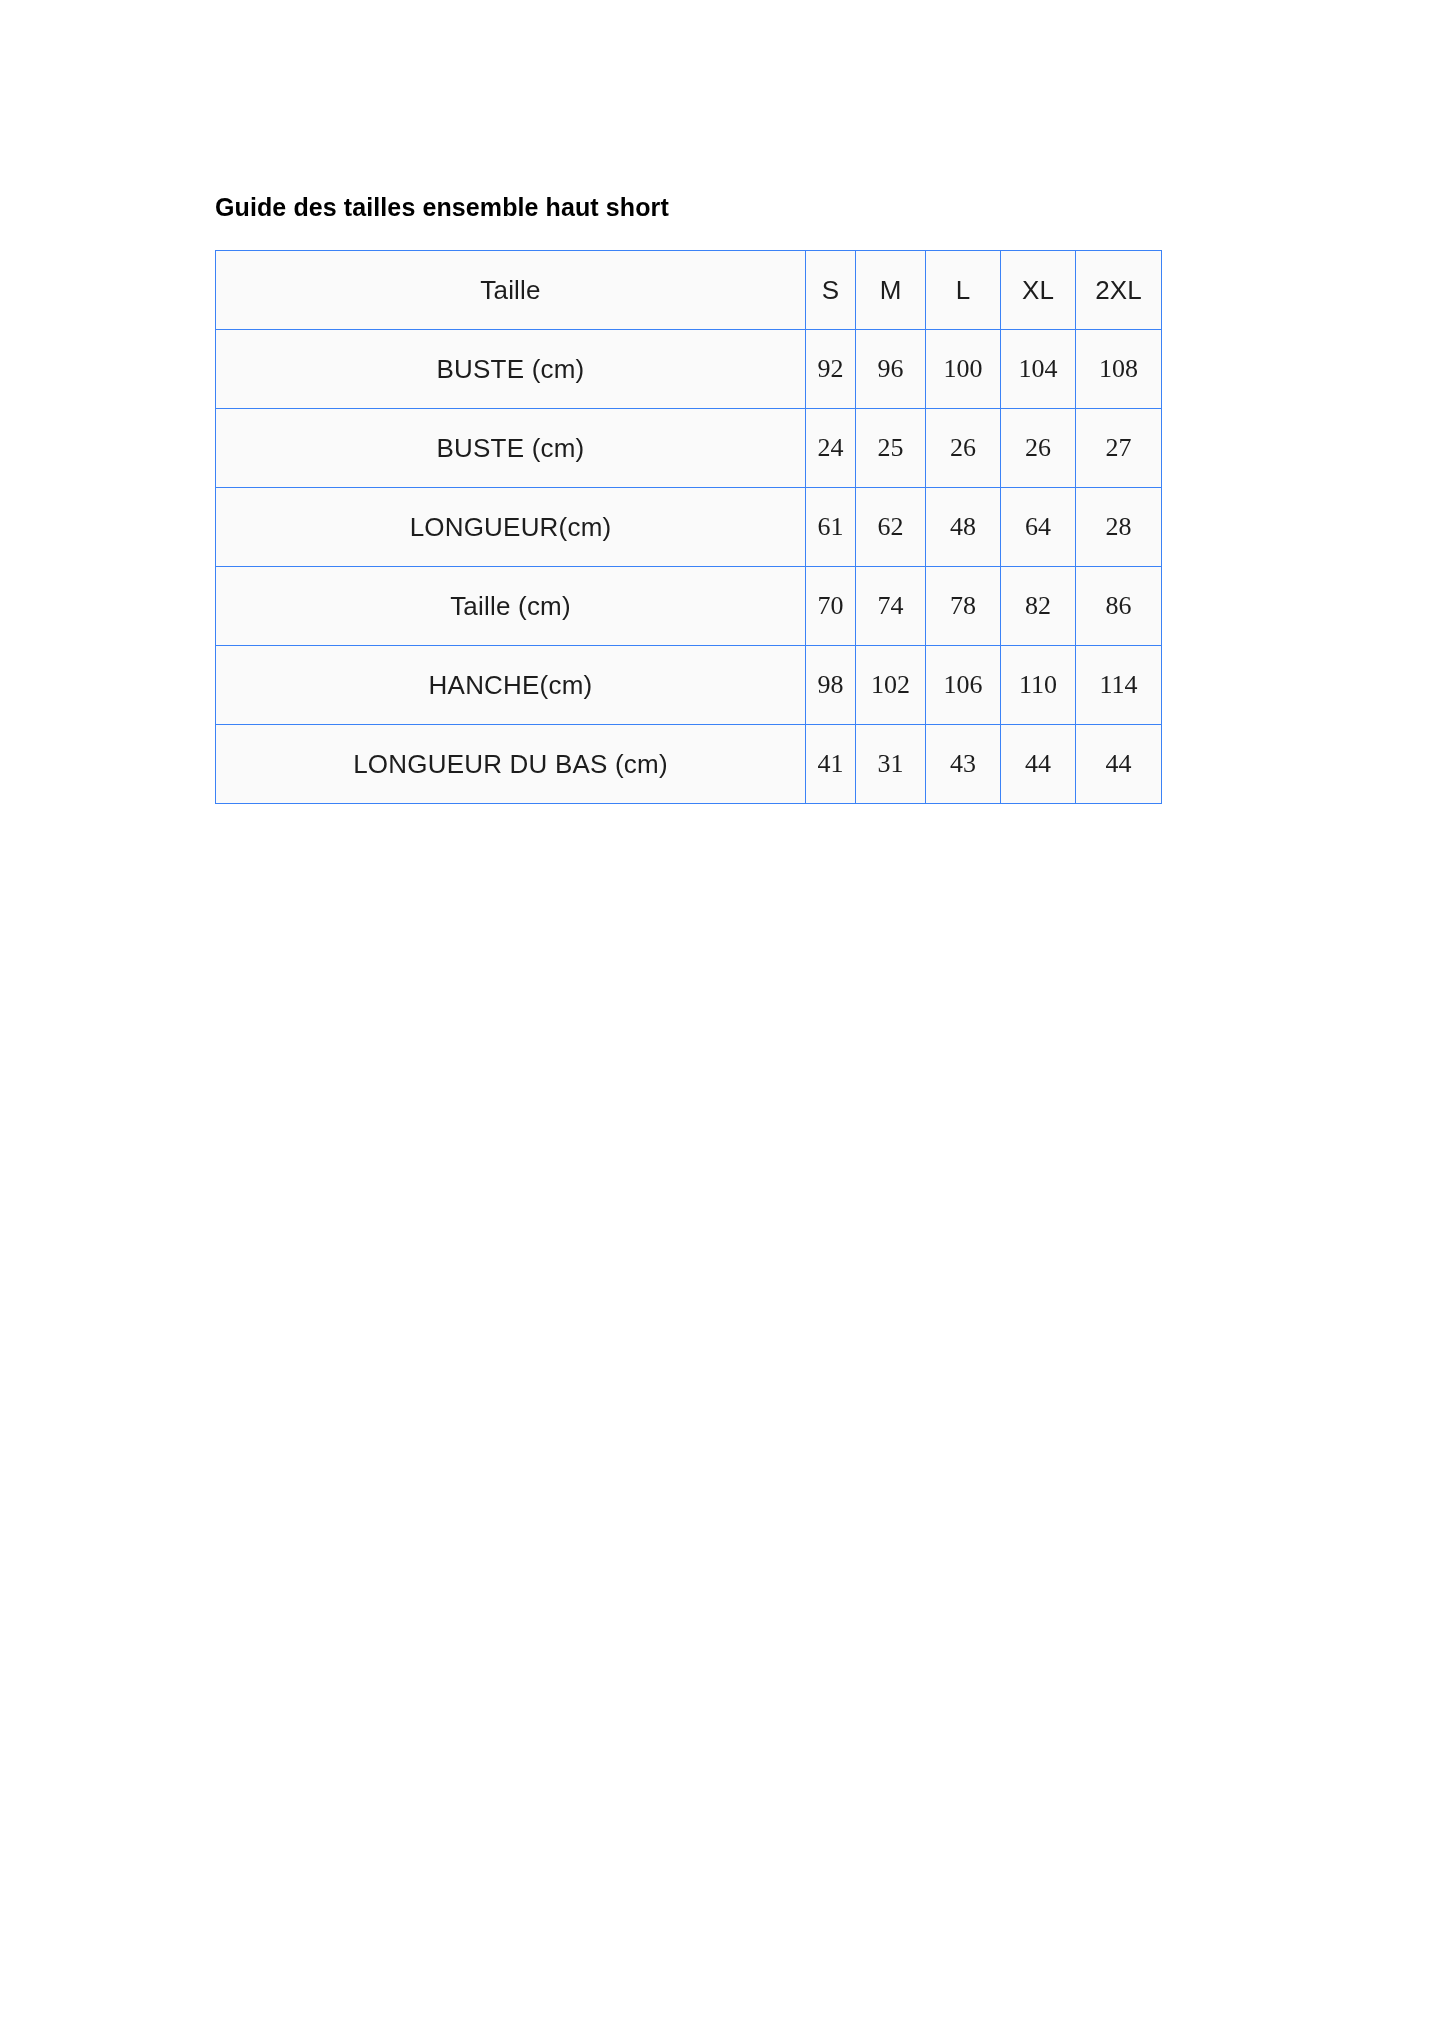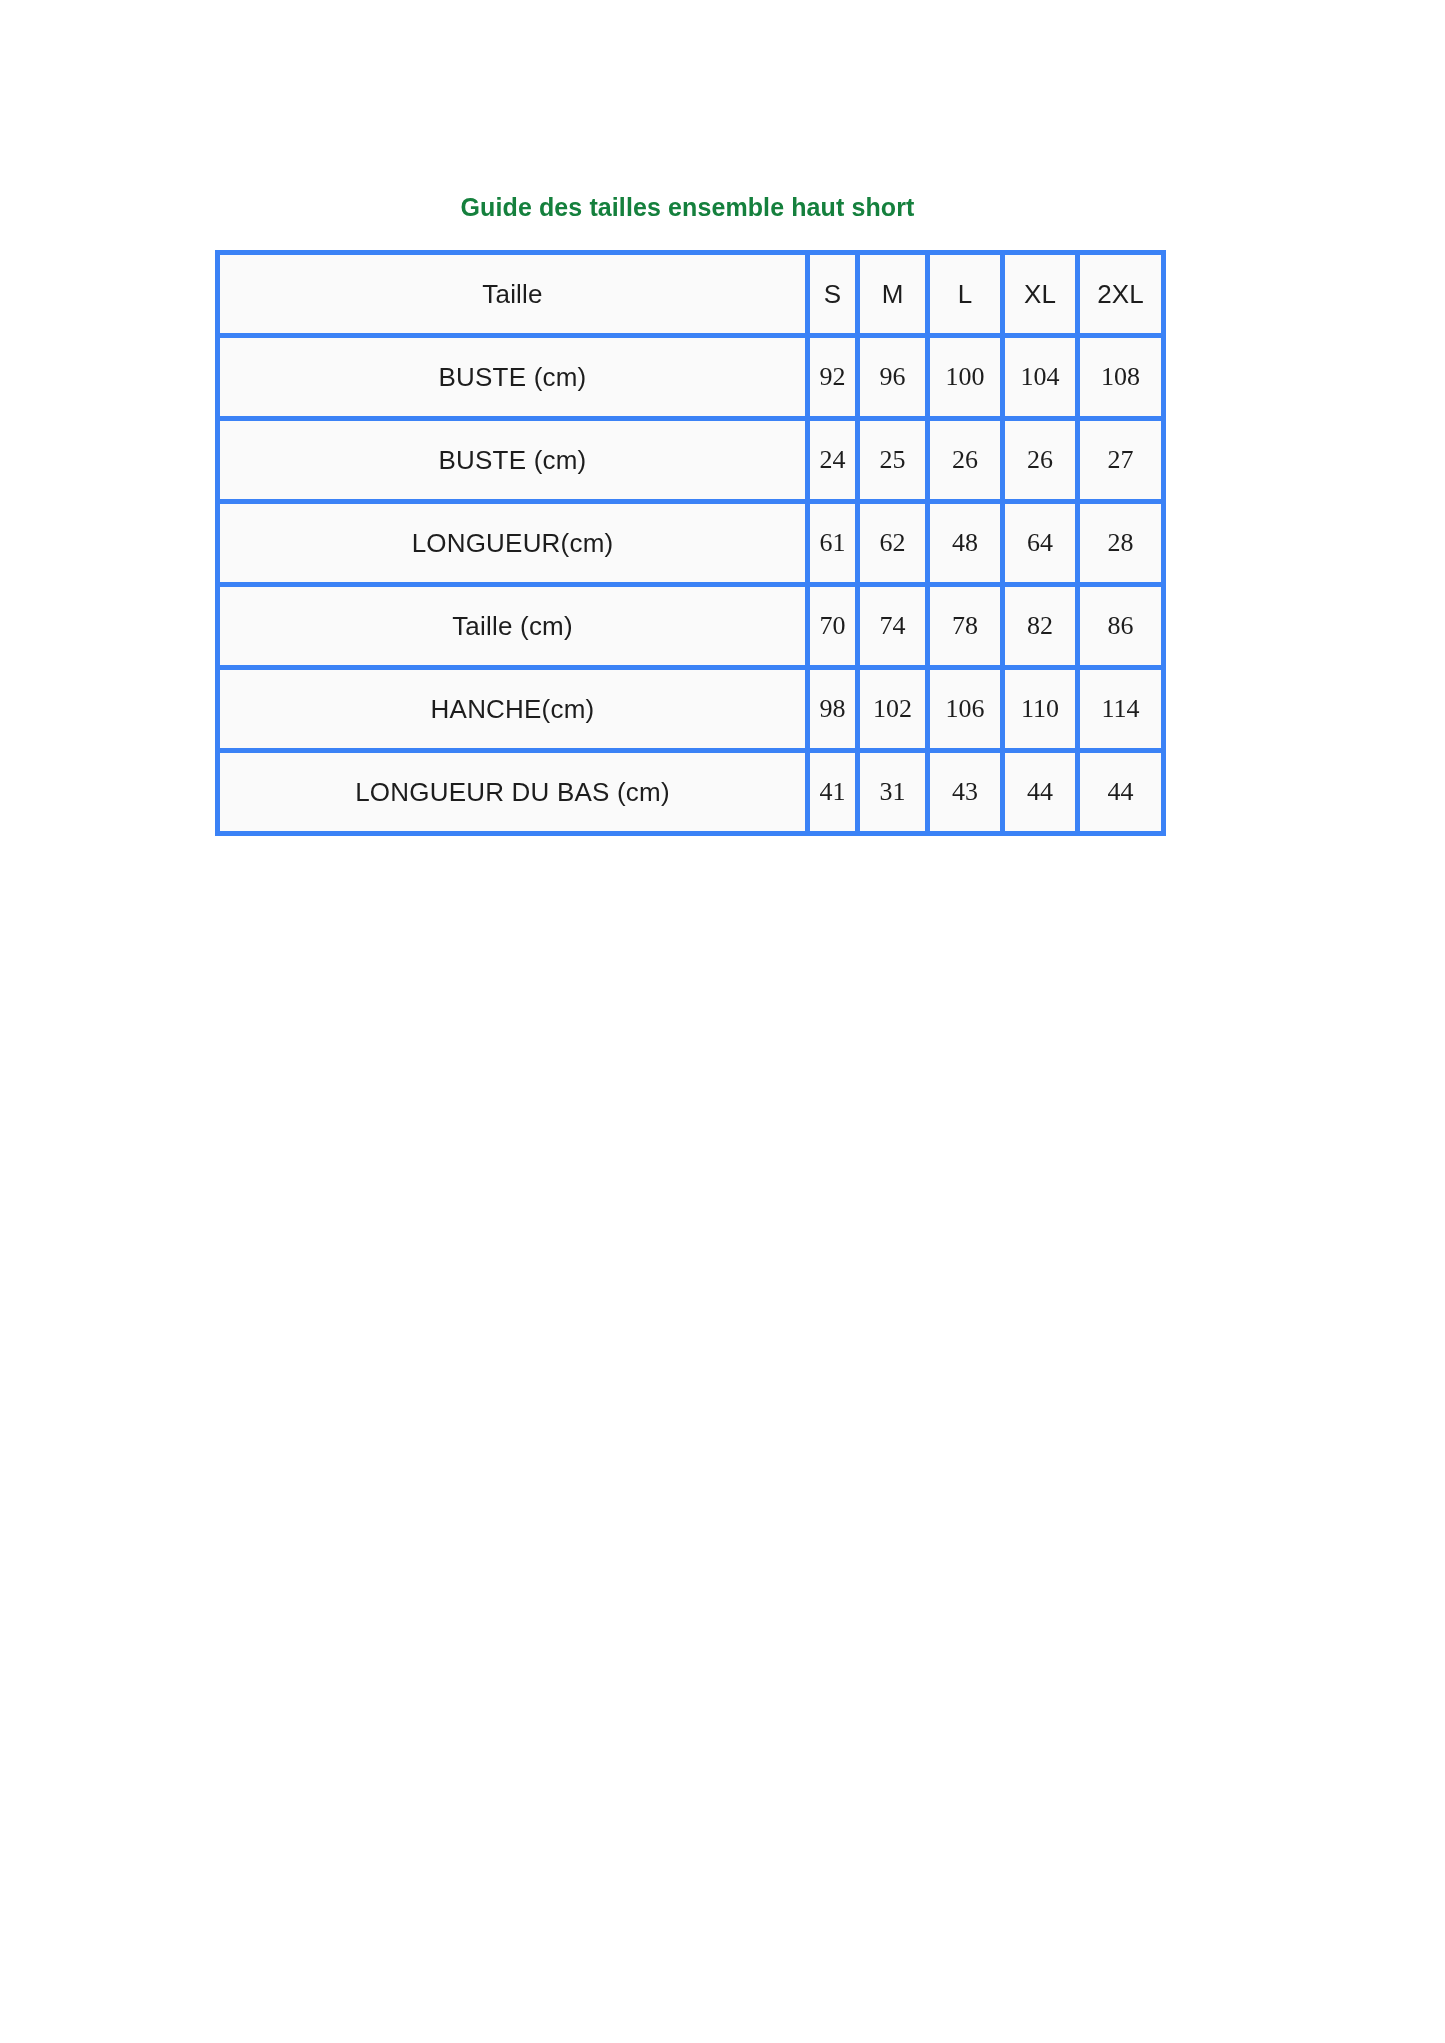--- a/index.html
+++ b/index.html
@@ -24,47 +24,47 @@
     height: 2043px;
     background: #ffffff;
   }
 
   
   .chart-title {
     position: absolute;
     left: 215px;
     top: 192px;
     width: 945px;
-    text-align: center;
+    text-align: left;
     font-family: "Liberation Sans", sans-serif;
     font-weight: bold;
     font-size: 25px;
     line-height: 30px;
-    color: #15803d;
+    color: #000000;
     letter-spacing: 0.1px;
     white-space: nowrap;
   }
 
   
   .size-table-wrap {
     position: absolute;
     left: 215px;
     top: 250px;
     width: 946px;
   }
 
   table.size-table {
     border-collapse: collapse;
     table-layout: fixed;
     width: 946px;
     background: #fafafa;
   }
 
   table.size-table td {
-    border: 5px solid #3b82f6;
+    border: 1px solid #3b82f6;
     background: #fafafa;
     color: #1d1d1d;
     text-align: center;
     vertical-align: middle;
     padding: 0;
     height: 78px;
     overflow: hidden;
     white-space: nowrap;
   }
 

